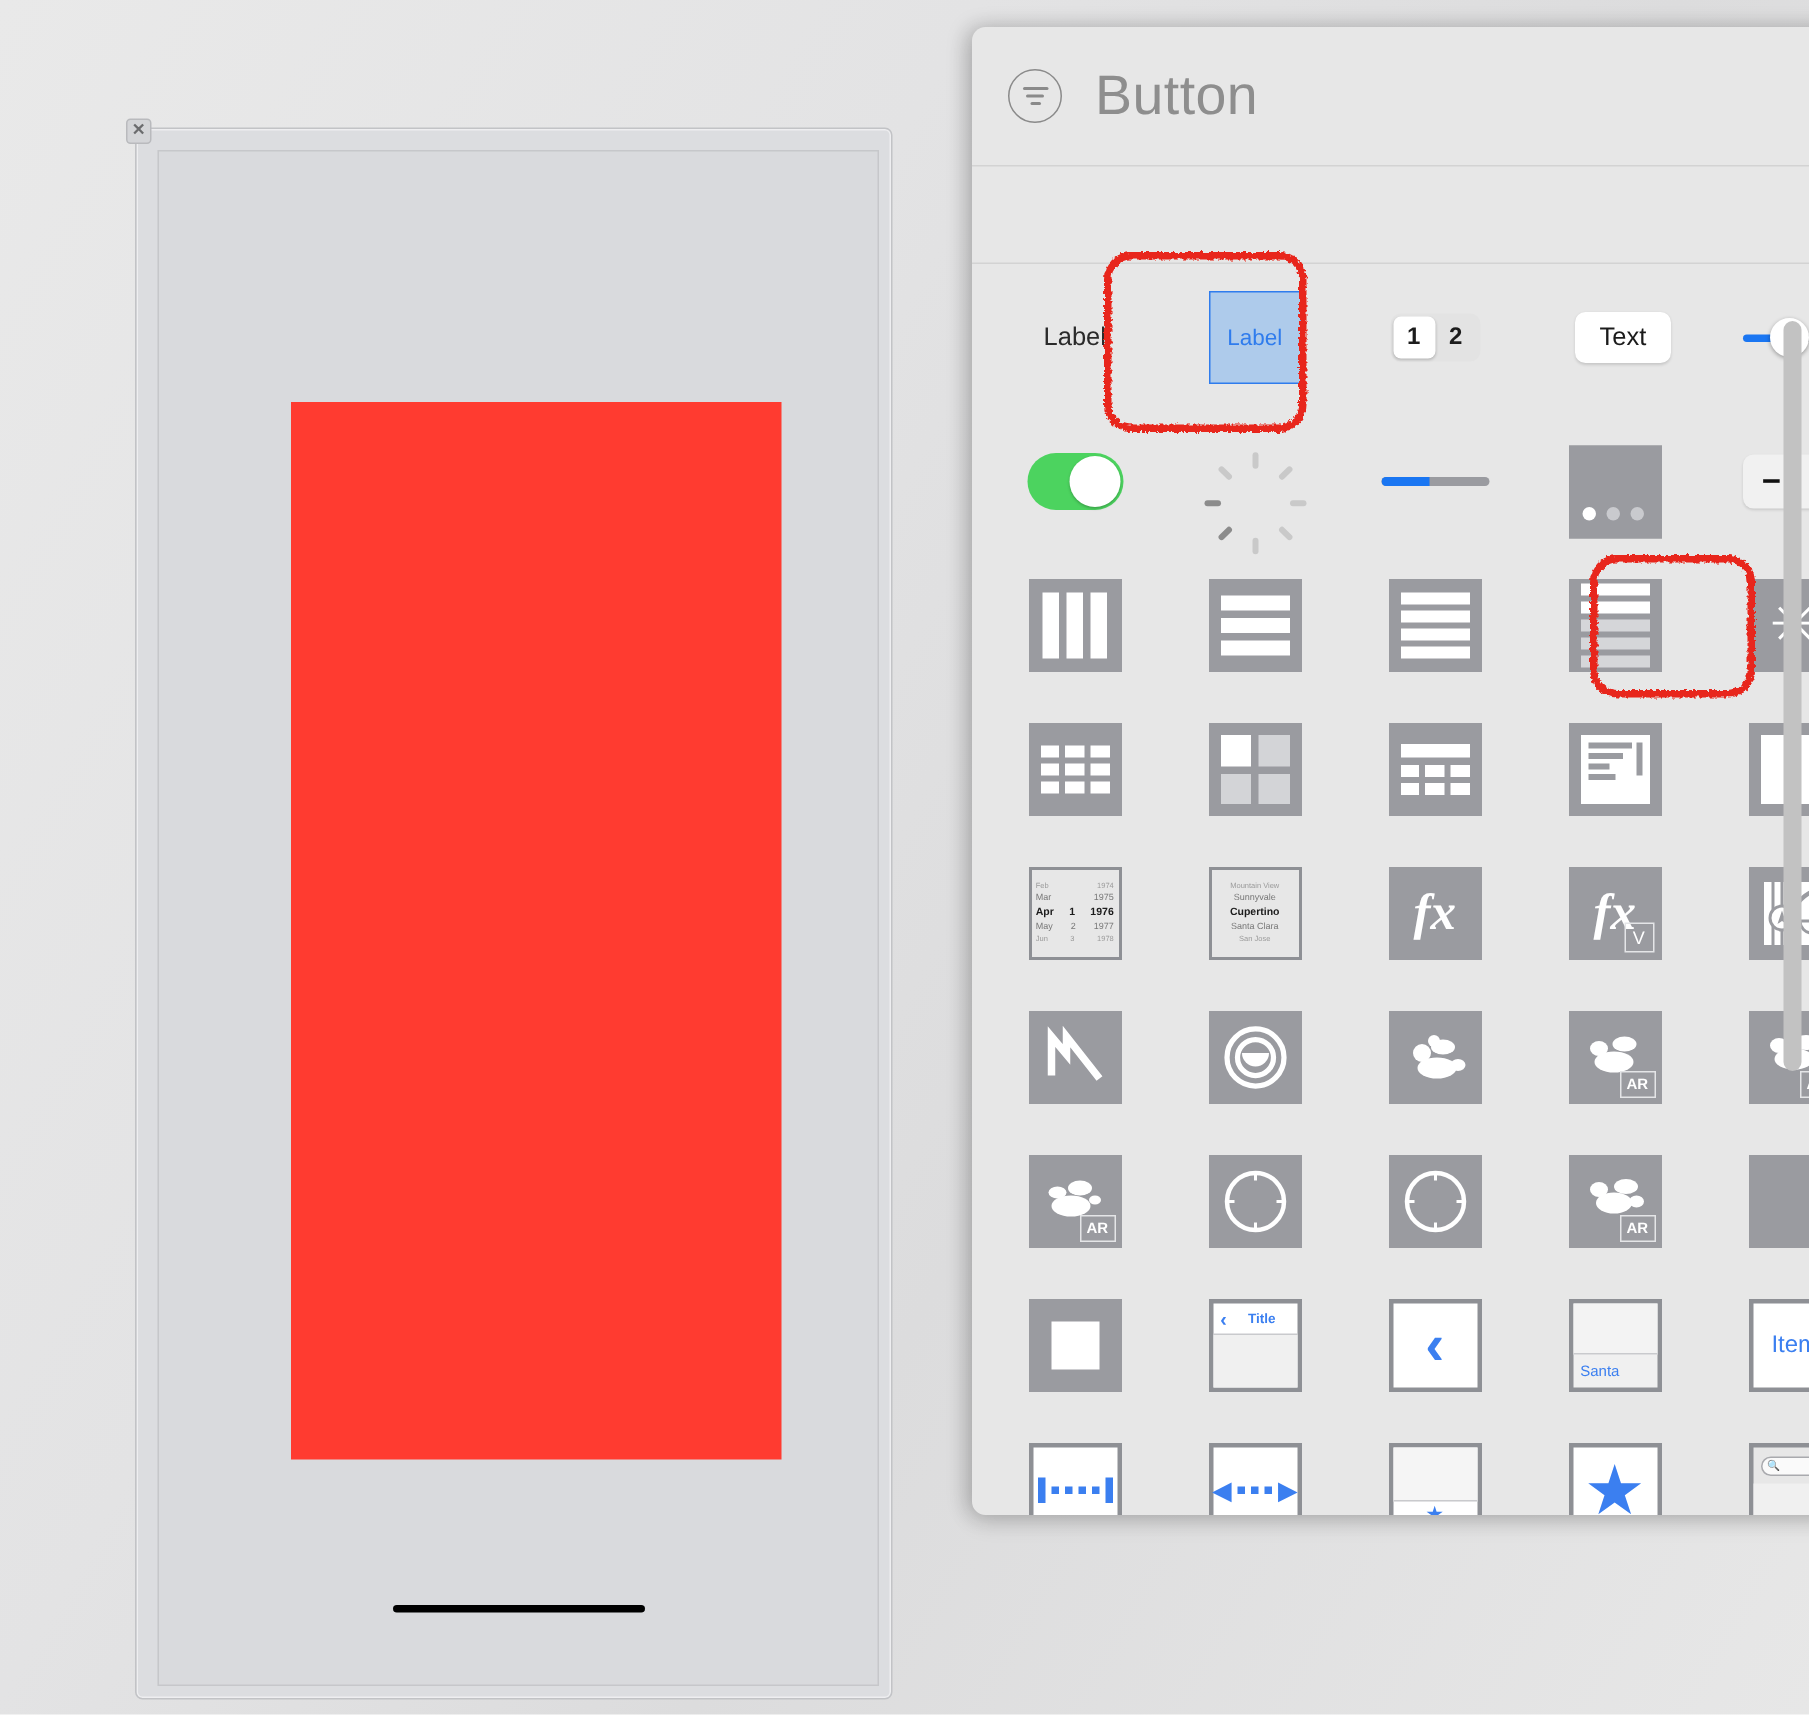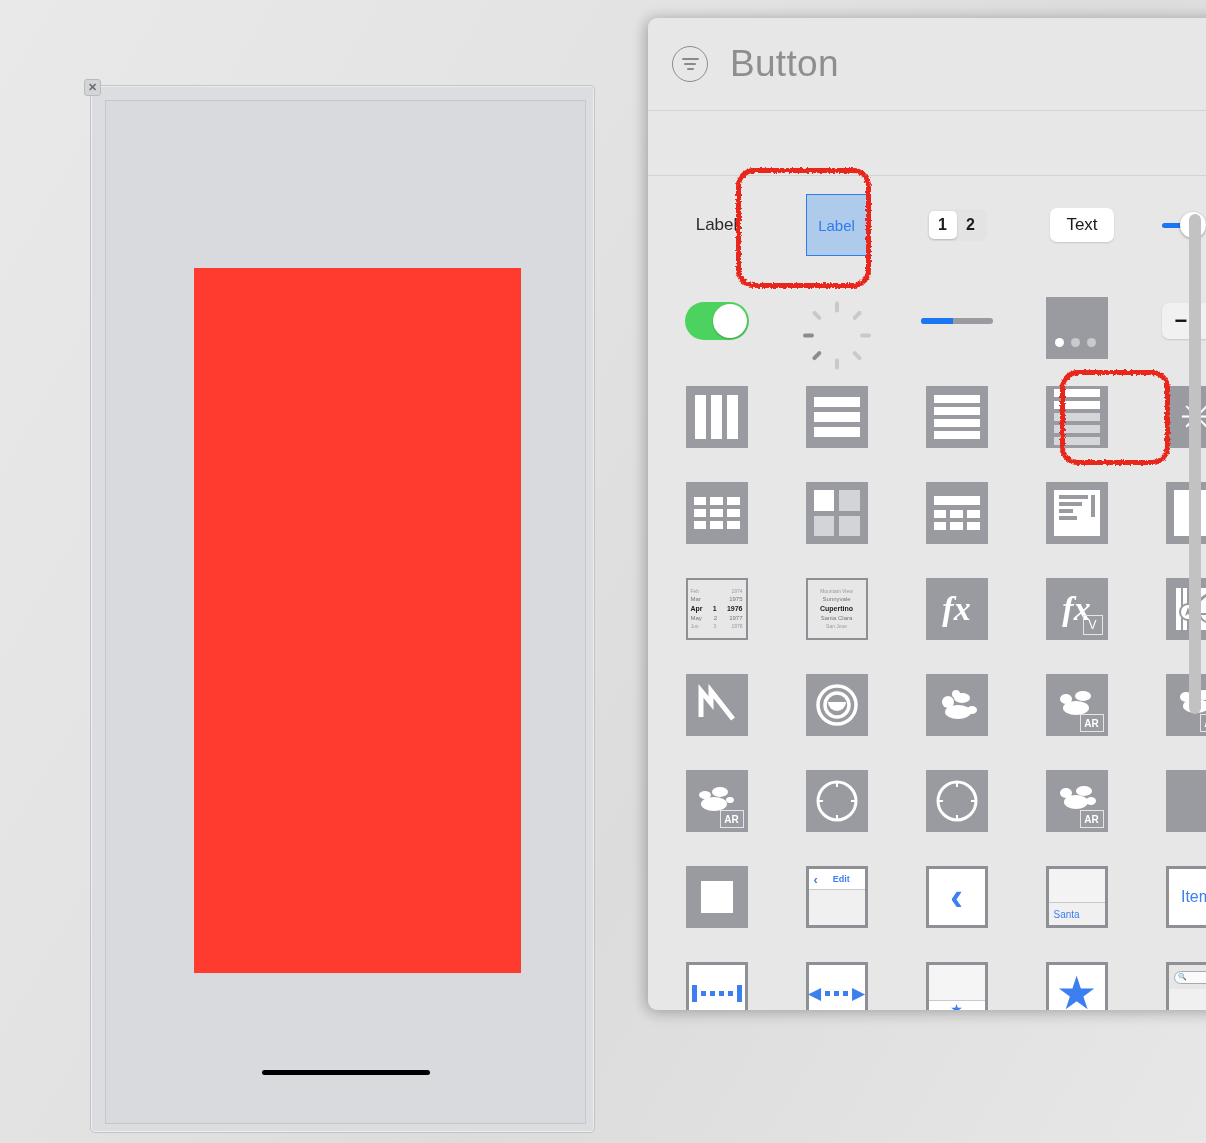--- a/index.html
+++ b/index.html
@@ -694,21 +694,21 @@
     <div class="grid-row">
       <div class="cell">
         <div class="tile">
           <div style="width:32px;height:32px;background:#fff;"></div>
         </div>
       </div>
       <div class="cell">
         <div class="tile-outline navbar-tile">
           <div class="navbar-top">
             <span style="font-size:13px;">‹</span>
-            <span style="flex:1;text-align:center;">Edit</span>
+            <span style="flex:1;text-align:center;">Title</span>
           </div>
           <div class="navbar-body"></div>
         </div>
       </div>
       <div class="cell">
         <div class="tile-outline">
           <span class="chev-big">‹</span>
         </div>
       </div>
       <div class="cell">

